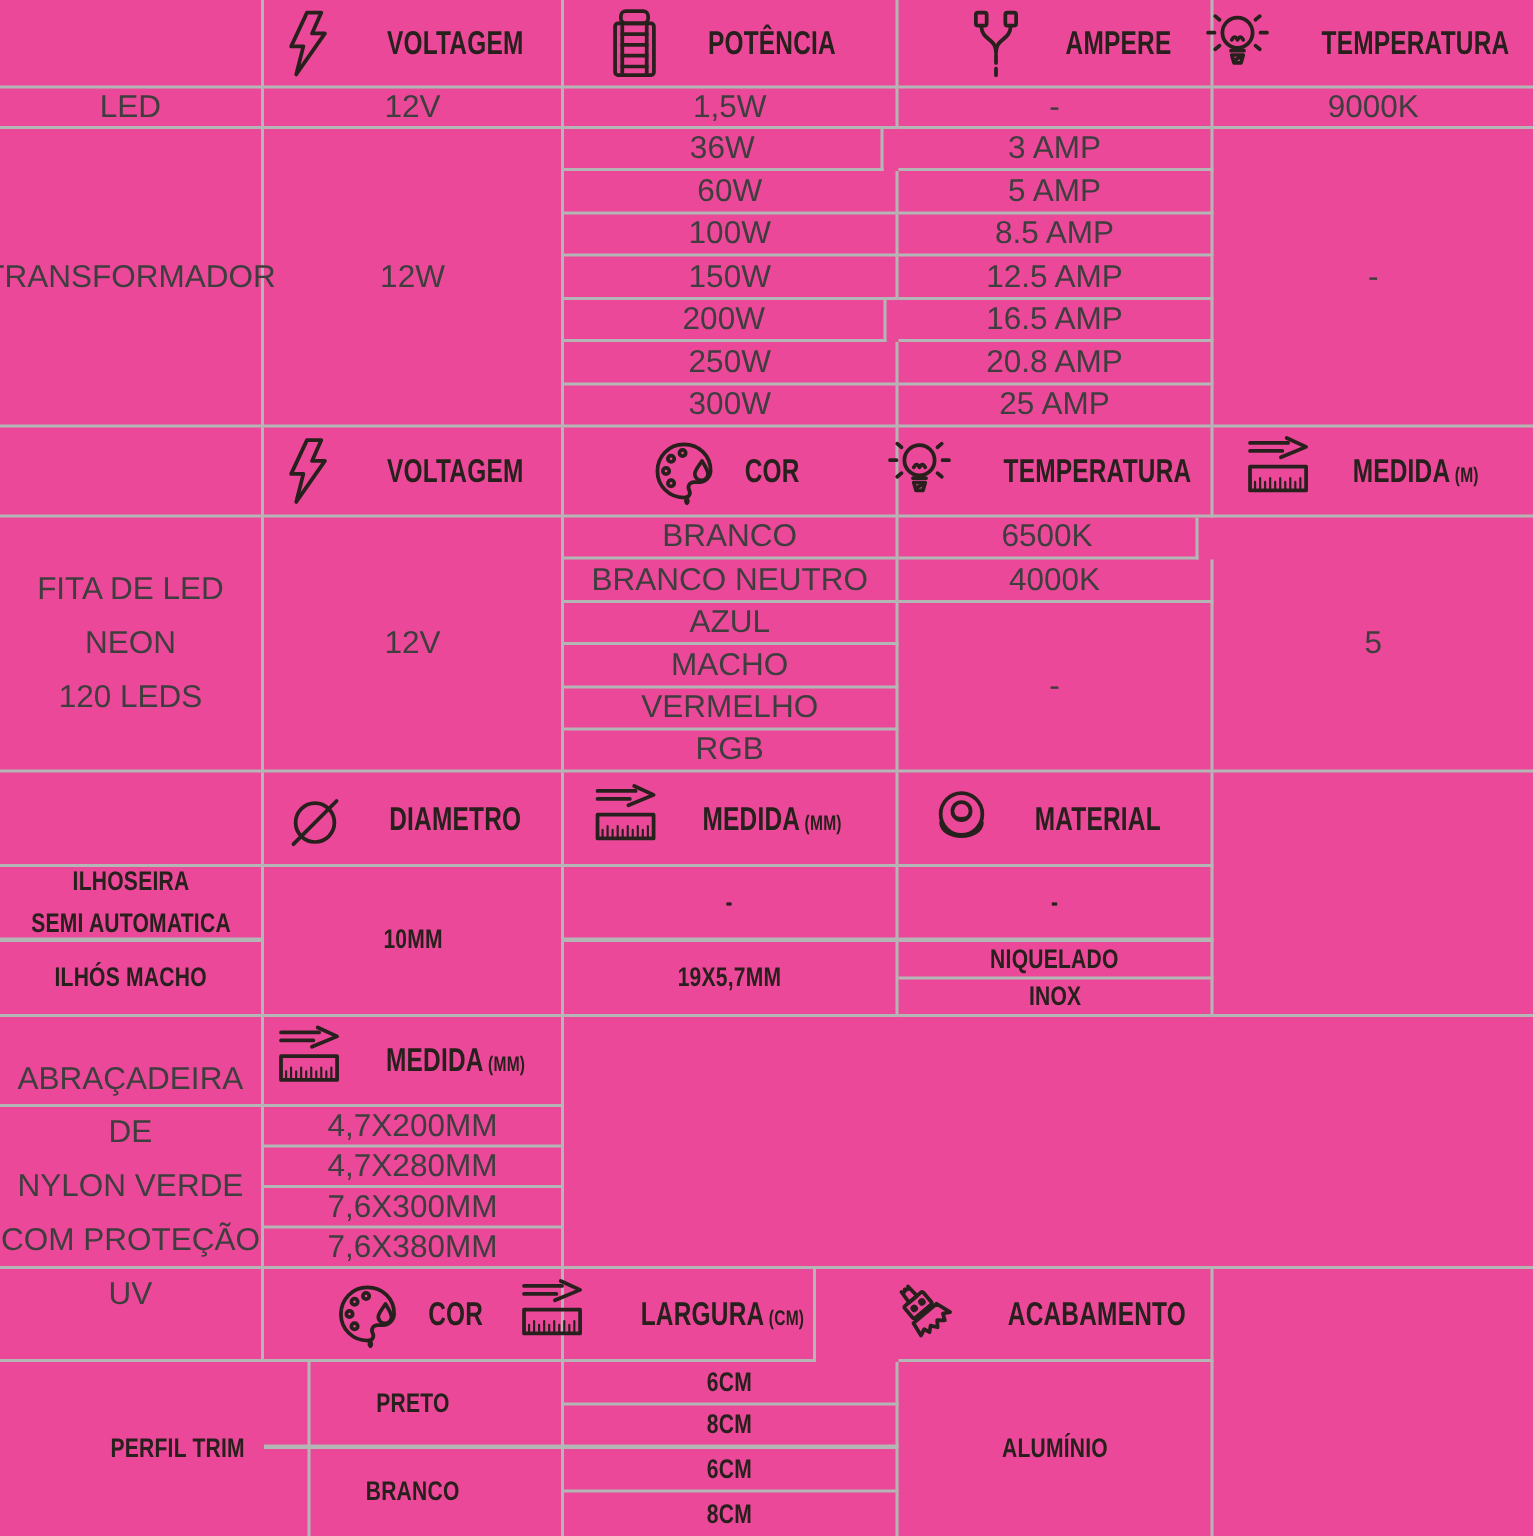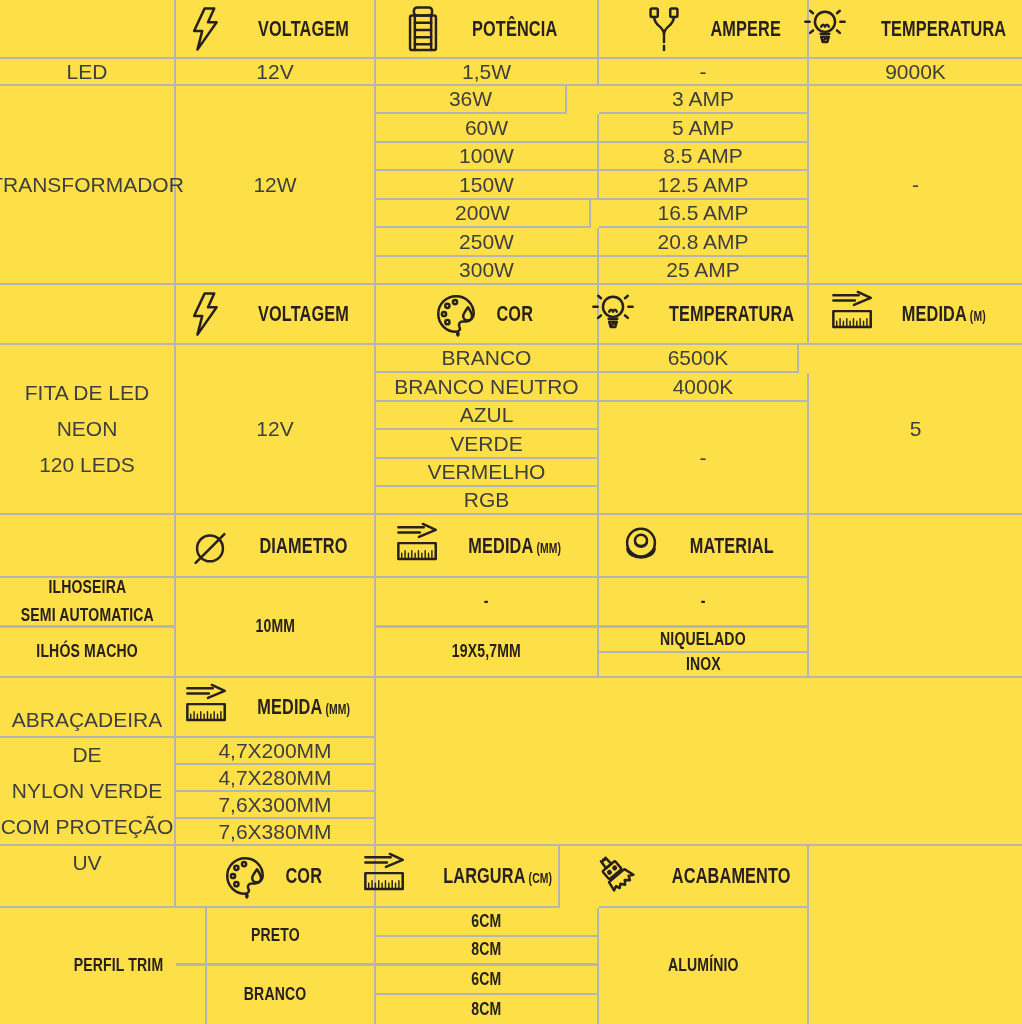--- a/index.html
+++ b/index.html
@@ -1,17 +1,17 @@
 <!DOCTYPE html>
 <html style="--grid: #b4b6b6; --ink: #27201d; --text: #3f3e3e;"><head>
 <meta charset="utf-8">
 <style>
   html,body{margin:0;padding:0;background:#fff;}
   .canvas{
-    position:relative;width:1022px;height:1024px;background:#fde047;
+    position:relative;width:1022px;height:1024px;background:#ec4899;
     font-family:"Liberation Sans",sans-serif;overflow:hidden;
   }
   .cell{
     position:absolute;box-sizing:border-box;
     border-right:2px solid var(--grid,#b4b6b6);
     border-bottom:2px solid var(--grid,#b4b6b6);
     display:flex;align-items:center;justify-content:center;
     text-align:center;
   }
   .cell.no-r{border-right:none;}
@@ -90,21 +90,21 @@
     </div>
     <div class="cell body no-r" style="left: 809px; top: 59px; width: 213px; height: 27px;">
       <span class="body-txt">9000K</span>
     </div>
     <div class="cell body" style="left: 0px; top: 86px; width: 176px; height: 199px;">
       <span class="body-txt">TRANSFORMADOR</span>
     </div>
     <div class="cell body" style="left: 176px; top: 86px; width: 200px; height: 199px;">
       <span class="body-txt">12W</span>
     </div>
-    <div class="cell body" style="left: 376px; top: 86px; width: 191px; height: 28px;">
+    <div class="cell body" style="left: 376px; top: 86px; width: 213px; height: 28px;">
       <span class="body-txt">36W</span>
     </div>
     <div class="cell body" style="left: 376px; top: 114px; width: 223px; height: 29px;">
       <span class="body-txt">60W</span>
     </div>
     <div class="cell body" style="left: 376px; top: 143px; width: 223px; height: 28px;">
       <span class="body-txt">100W</span>
     </div>
     <div class="cell body" style="left: 376px; top: 171px; width: 223px; height: 29px;">
       <span class="body-txt">150W</span>
@@ -199,21 +199,21 @@
     <div class="cell body" style="left: 376px; top: 345px; width: 223px; height: 28px;">
       <span class="body-txt">BRANCO</span>
     </div>
     <div class="cell body" style="left: 376px; top: 373px; width: 223px; height: 29px;">
       <span class="body-txt">BRANCO NEUTRO</span>
     </div>
     <div class="cell body" style="left: 376px; top: 402px; width: 223px; height: 28px;">
       <span class="body-txt">AZUL</span>
     </div>
     <div class="cell body" style="left: 376px; top: 430px; width: 223px; height: 29px;">
-      <span class="body-txt">VERDE</span>
+      <span class="body-txt">MACHO</span>
     </div>
     <div class="cell body" style="left: 376px; top: 459px; width: 223px; height: 28px;">
       <span class="body-txt">VERMELHO</span>
     </div>
     <div class="cell body" style="left: 376px; top: 487px; width: 223px; height: 28px;">
       <span class="body-txt">RGB</span>
     </div>
     <div class="cell body" style="left: 599px; top: 345px; width: 200px; height: 28px;">
       <span class="body-txt">6500K</span>
     </div>
@@ -322,21 +322,21 @@
           <circle cx="15" cy="15.5" r="2.2"></circle>
           <circle cx="11.5" cy="24" r="2.2"></circle>
           <circle cx="15" cy="32.5" r="2.2"></circle>
           <circle cx="23" cy="11.5" r="2.2"></circle>
           <path d="M36.5 17 c2.6 4 4.2 6.6 4.2 9 a4.6 4.6 0 0 1 -9.2 0 c0 -2.4 2.4 -5 5 -9 Z"></path>
           <path d="M26 43 q1.2 2.2 0 3.4 q-1.3 -1.2 0 -3.4"></path>
         </svg>
       </span>
       <span class="lbl"><span>COR</span></span>
     </div>
-    <div class="cell header" style="left: 376px; top: 846px; width: 184px; height: 62px; gap: 16px;">
+    <div class="cell header" style="left: 360px; top: 846px; width: 184px; height: 62px; gap: 16px;">
       <span class="icon">
         <svg viewBox="0 0 48 48" fill="none" stroke="currentColor" stroke-width="2.6" stroke-linecap="round" stroke-linejoin="round" style="overflow:visible">
           <path d="M3.5 4.5 H30 M3.5 10 H26"></path>
           <path d="M29 1 L42.5 7.2 L25 14.5"></path>
           <rect x="3.5" y="21" width="39" height="16.5"></rect>
           <path stroke-width="1.5" d="M7 37.5 v-6 M10.5 37.5 v-8.5 M14 37.5 v-6 M17.5 37.5 v-8.5 M21 37.5 v-6 M24.5 37.5 v-8.5 M28 37.5 v-6 M31.5 37.5 v-8.5 M35 37.5 v-6 M38.5 37.5 v-8.5"></path>
         </svg>
       </span>
       <span class="lbl"><span>LARGURA</span><span class="lbl-unit">(CM)</span></span>
     </div>

